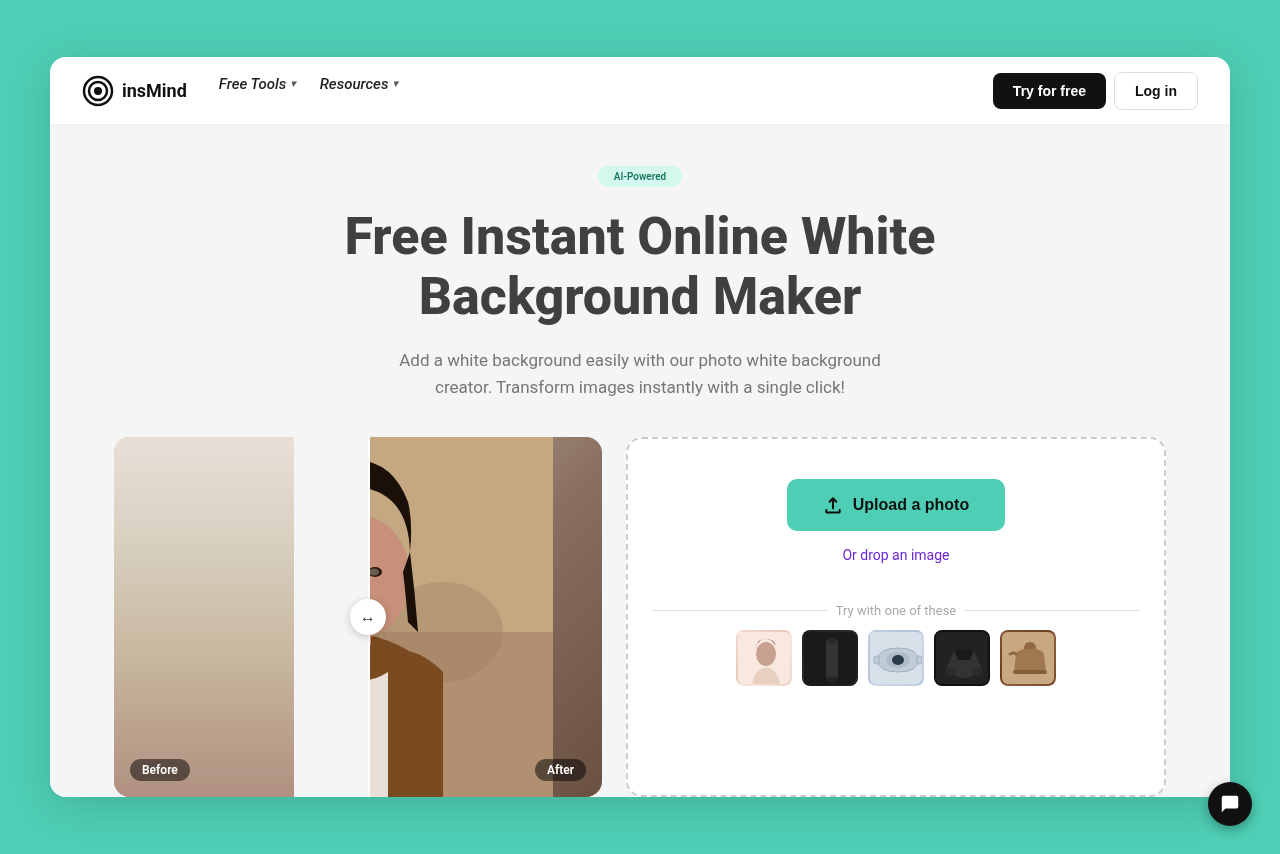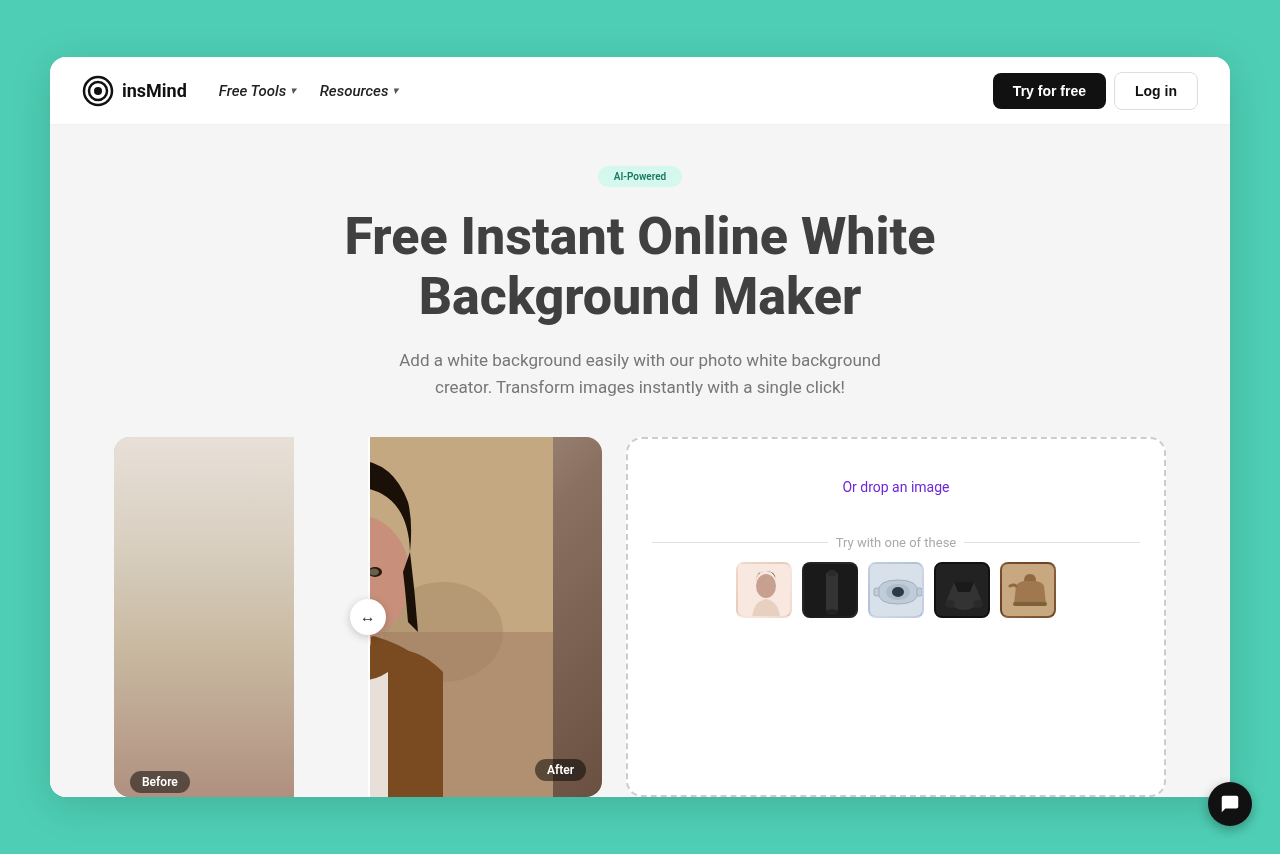--- a/index.html
+++ b/index.html
@@ -24,21 +24,21 @@
       display: flex;
       align-items: center;
       justify-content: space-between;
       padding: 0 32px;
       height: 68px;
       background: #fff;
       border-bottom: 1px solid #f0f0f0;
     }
     .nav-left {
       display: flex;
-      align-items: center;
+      align-items: flex-start;
       gap: 32px;
     }
     .logo {
       display: flex;
       align-items: center;
       gap: 8px;
       font-size: 18px;
       font-weight: 700;
       color: #111;
       text-decoration: none;
@@ -185,21 +185,21 @@
       position: absolute;
       left: 52%;
       top: 0;
       bottom: 0;
       width: 2px;
       background: #fff;
       z-index: 9;
     }
     .label-before {
       position: absolute;
-      bottom: 4px;
+      bottom: 16px;
       left: 16px;
       background: rgba(0,0,0,0.5);
       color: #fff;
       font-size: 12px;
       font-weight: 600;
       padding: 4px 12px;
       border-radius: 20px;
       z-index: 10;
     }
     .label-after {
@@ -427,20 +427,27 @@
 
         <div class="slider-divider"></div>
 
         <div class="slider-handle">↔</div>
 
         <div class="label-before">Before</div>
         <div class="label-after">After</div>
       </div>
 
       <div class="upload-panel">
+        <button class="upload-btn">
+          <svg class="upload-icon-svg" viewBox="0 0 24 24" fill="none" xmlns="http://www.w3.org/2000/svg">
+            <path d="M12 4L12 16M12 4L8 8M12 4L16 8" stroke="#111" stroke-width="2.5" stroke-linecap="round" stroke-linejoin="round"></path>
+            <path d="M4 18L4 20Q4 21 5 21L19 21Q20 21 20 20L20 18" stroke="#111" stroke-width="2.5" stroke-linecap="round"></path>
+          </svg>
+          <span>Upload a photo</span>
+        </button>
         <p class="drop-text">Or drop an image</p>
 
         <div class="try-section">
           <div class="try-label">
             <span>Try with one of these</span>
           </div>
           <div class="sample-images">
             <div class="sample-thumb thumb-bg-1">
               <svg width="56" height="56" viewBox="0 0 56 56" xmlns="http://www.w3.org/2000/svg">
                 <rect width="56" height="56" fill="#f8e8e0"></rect>

